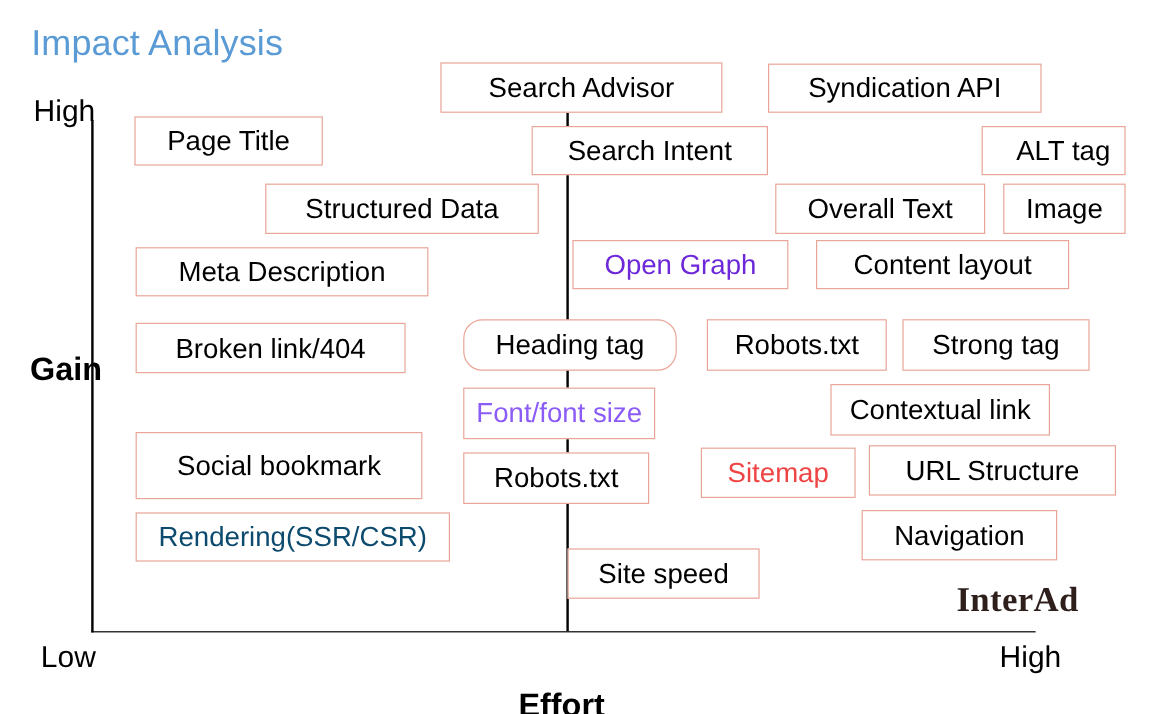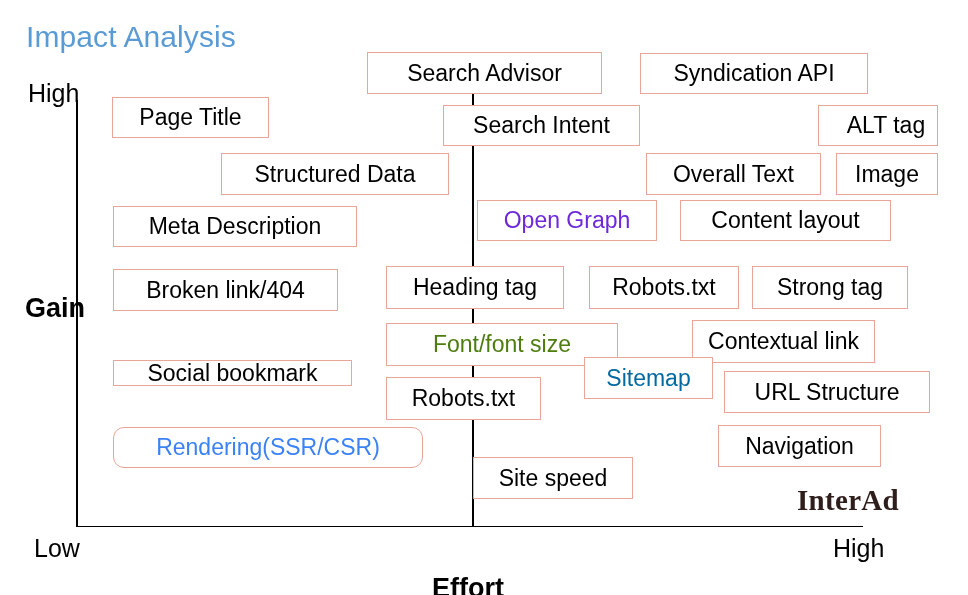--- a/index.html
+++ b/index.html
@@ -161,48 +161,48 @@
       </div>
       <div class="item-box" style="left: 477px; top: 200px; width: 180px; height: 41px; border-color: rgb(232, 165, 152); color: #6d28d9;">
         <span>Open Graph</span>
       </div>
       <div class="item-box" style="left: 680px; top: 200px; width: 211px; height: 41px; border-color: rgb(232, 165, 152); color: rgb(0, 0, 0);">
         <span>Content layout</span>
       </div>
       <div class="item-box" style="left: 113px; top: 269px; width: 225px; height: 42px; border-color: rgb(232, 165, 152); color: rgb(0, 0, 0);">
         <span>Broken link/404</span>
       </div>
-      <div class="item-box" style="left: 386px; top: 266px; width: 178px; height: 43px; border-color: rgb(232, 165, 152); color: rgb(0, 0, 0);">
+      <div class="item-box" style="left: 386px; top: 266px; width: 178px; height: 43px; border-color: rgb(232, 165, 152); color: rgb(0, 0, 0); border-radius: 16px;">
         <span>Heading tag</span>
       </div>
       <div class="item-box" style="left: 589px; top: 266px; width: 150px; height: 43px; border-color: rgb(232, 165, 152); color: rgb(0, 0, 0);">
         <span>Robots.txt</span>
       </div>
       <div class="item-box" style="left: 752px; top: 266px; width: 156px; height: 43px; border-color: rgb(232, 165, 152); color: rgb(0, 0, 0);">
         <span>Strong tag</span>
       </div>
-      <div class="item-box" style="left: 386px; top: 323px; width: 232px; height: 43px; border-color: rgb(232, 165, 152); color: #4d7c0f;">
+      <div class="item-box" style="left: 386px; top: 323px; width: 160px; height: 43px; border-color: rgb(232, 165, 152); color: #8b5cf6;">
         <span>Font/font size</span>
       </div>
       <div class="item-box" style="left: 692px; top: 320px; width: 183px; height: 43px; border-color: rgb(232, 165, 152); color: rgb(0, 0, 0);">
         <span>Contextual link</span>
       </div>
-      <div class="item-box" style="left: 113px; top: 360px; width: 239px; height: 26px; border-color: rgb(232, 165, 152); color: rgb(0, 0, 0);">
+      <div class="item-box" style="left: 113px; top: 360px; width: 239px; height: 56px; border-color: rgb(232, 165, 152); color: rgb(0, 0, 0);">
         <span>Social bookmark</span>
       </div>
       <div class="item-box" style="left: 386px; top: 377px; width: 155px; height: 43px; border-color: rgb(232, 165, 152); color: rgb(0, 0, 0);">
         <span>Robots.txt</span>
       </div>
-      <div class="item-box" style="left: 584px; top: 357px; width: 129px; height: 42px; border-color: rgb(232, 165, 152); color: #0369a1;">
+      <div class="item-box" style="left: 584px; top: 373px; width: 129px; height: 42px; border-color: rgb(232, 165, 152); color: #ef4444;">
         <span>Sitemap</span>
       </div>
       <div class="item-box" style="left: 724px; top: 371px; width: 206px; height: 42px; border-color: rgb(232, 165, 152); color: rgb(0, 0, 0);">
         <span>URL Structure</span>
       </div>
-      <div class="item-box" style="left: 113px; top: 427px; width: 310px; height: 41px; border-color: rgb(232, 165, 152); color: #3b82f6; border-radius: 11px;">
+      <div class="item-box" style="left: 113px; top: 427px; width: 262px; height: 41px; border-color: rgb(232, 165, 152); color: #0c4a6e;">
         <span>Rendering(SSR/CSR)</span>
       </div>
       <div class="item-box" style="left: 718px; top: 425px; width: 163px; height: 42px; border-color: rgb(232, 165, 152); color: rgb(0, 0, 0);">
         <span>Navigation</span>
       </div>
       <div class="item-box" style="left: 473px; top: 457px; width: 160px; height: 42px; border-color: rgb(232, 165, 152); color: rgb(0, 0, 0); justify-content: center;">
         <span>Site speed</span>
       </div>
     </div>
 

